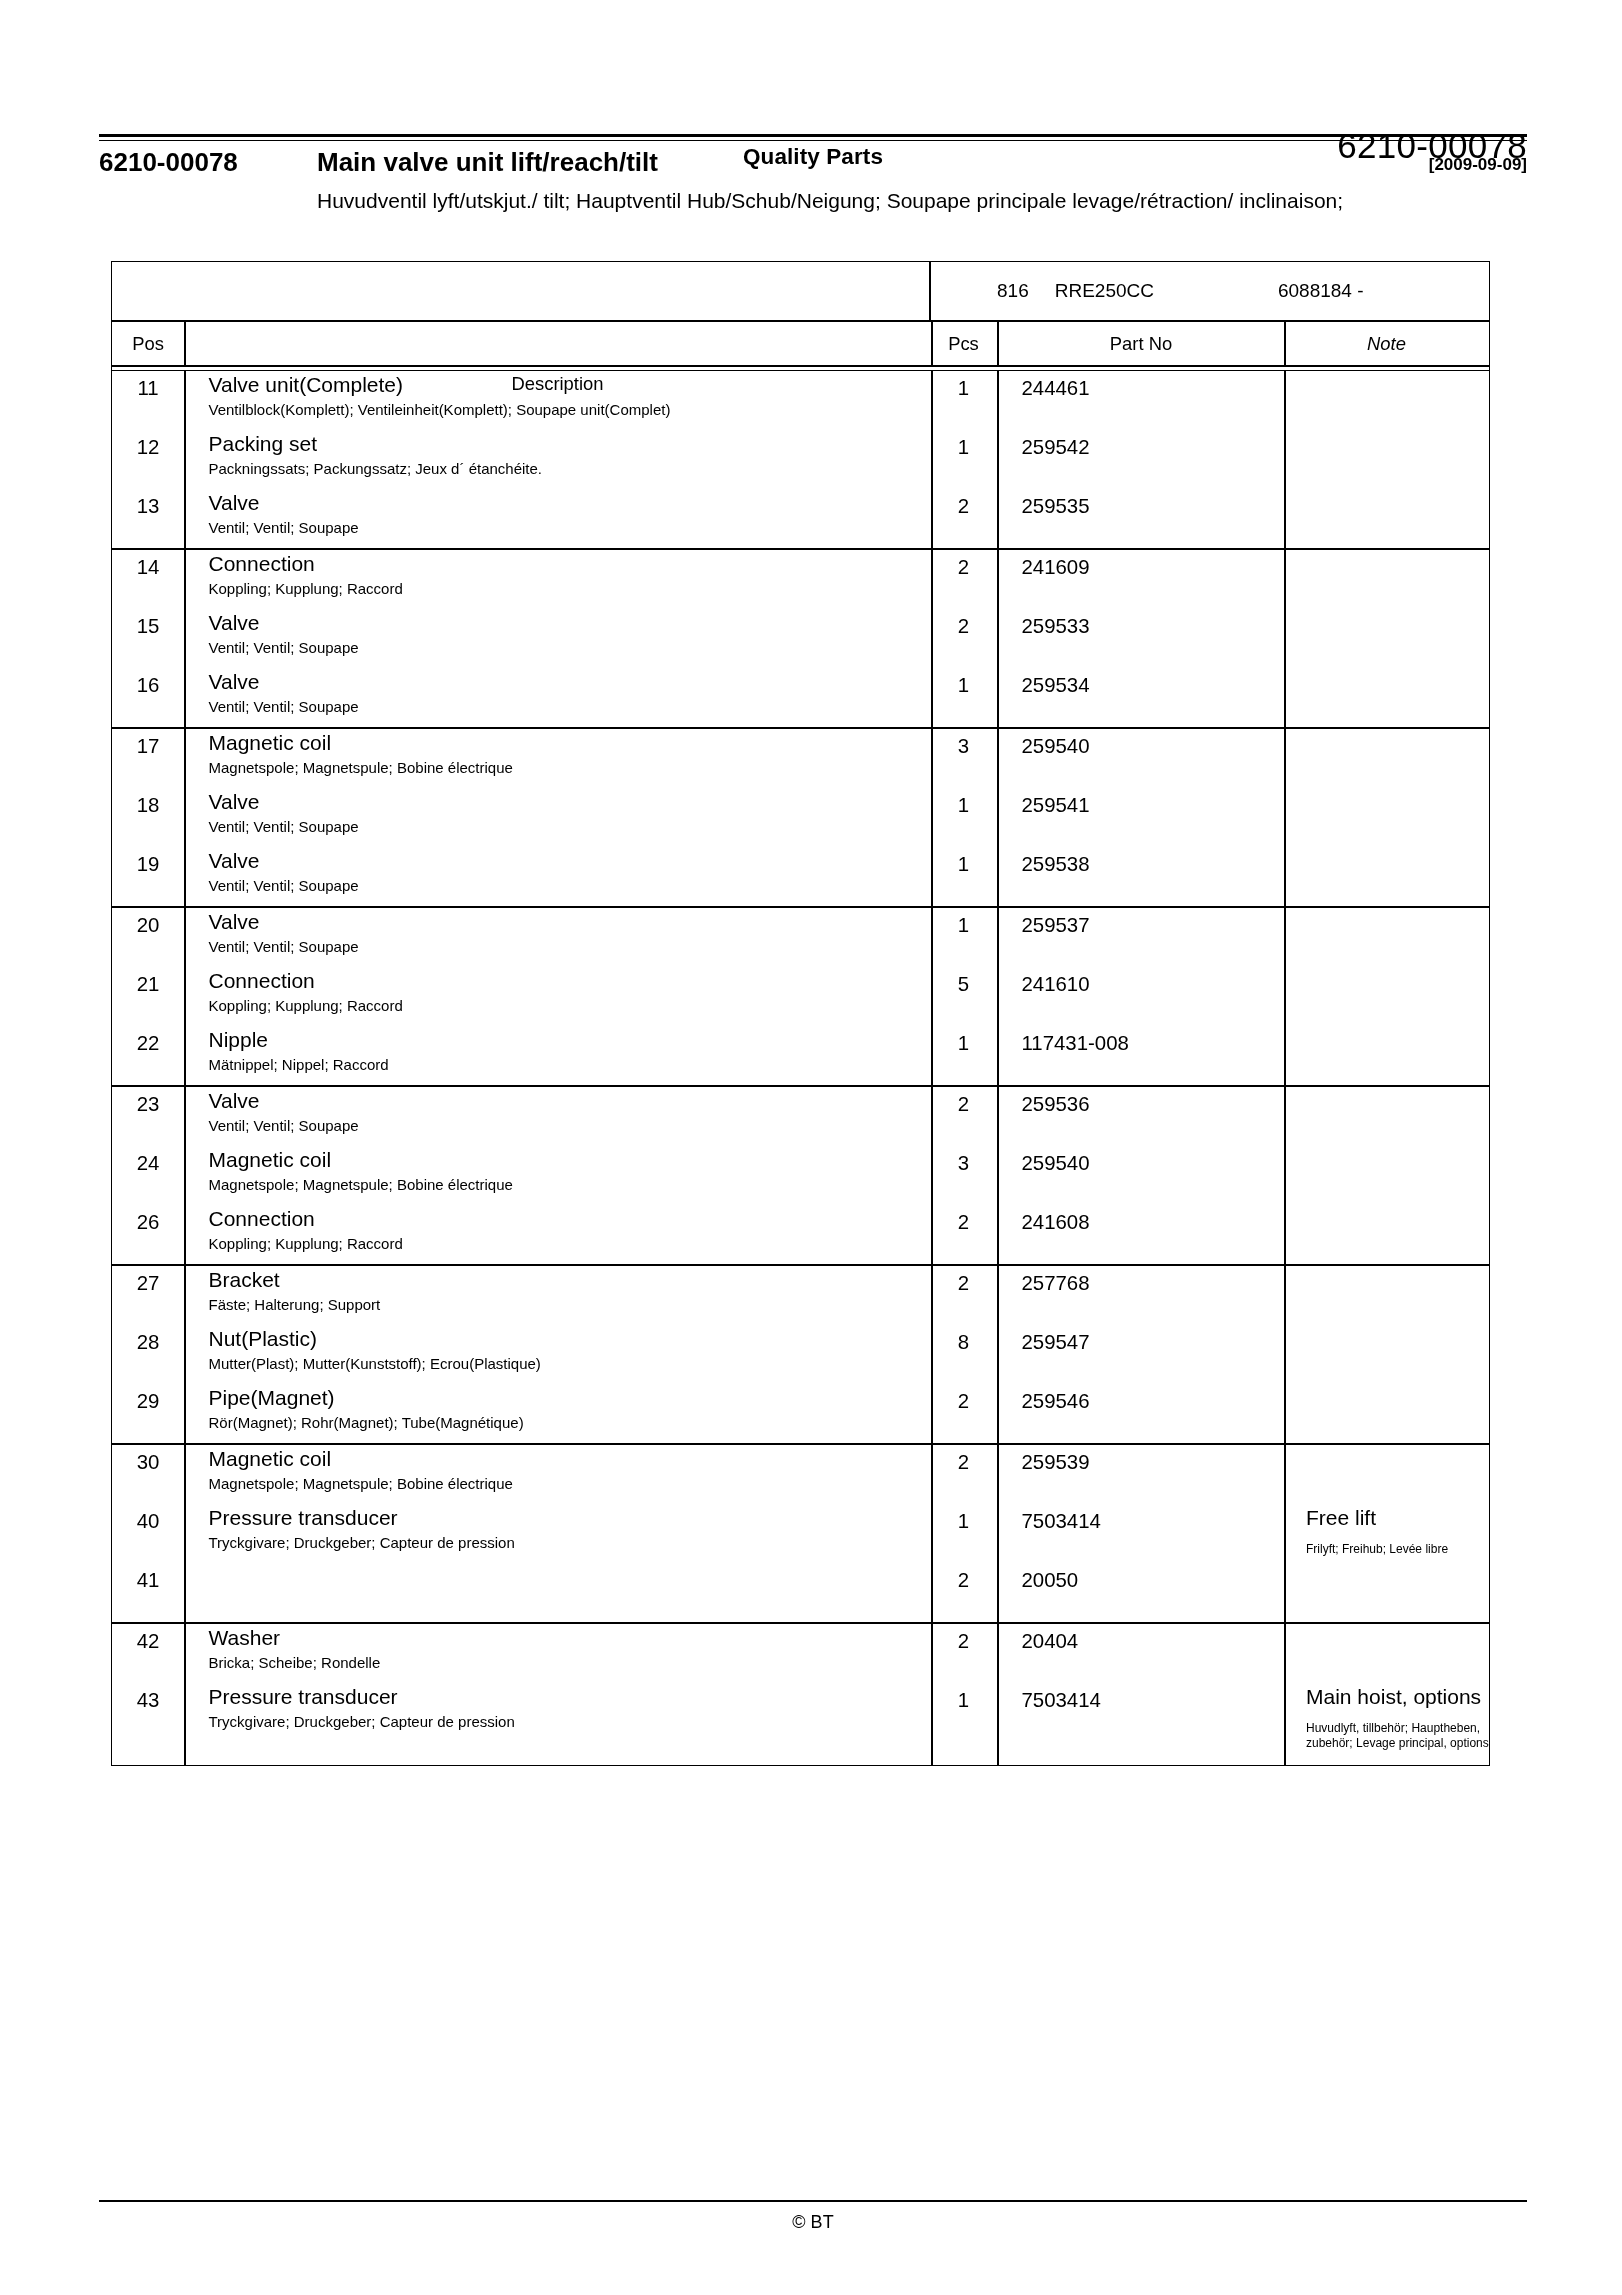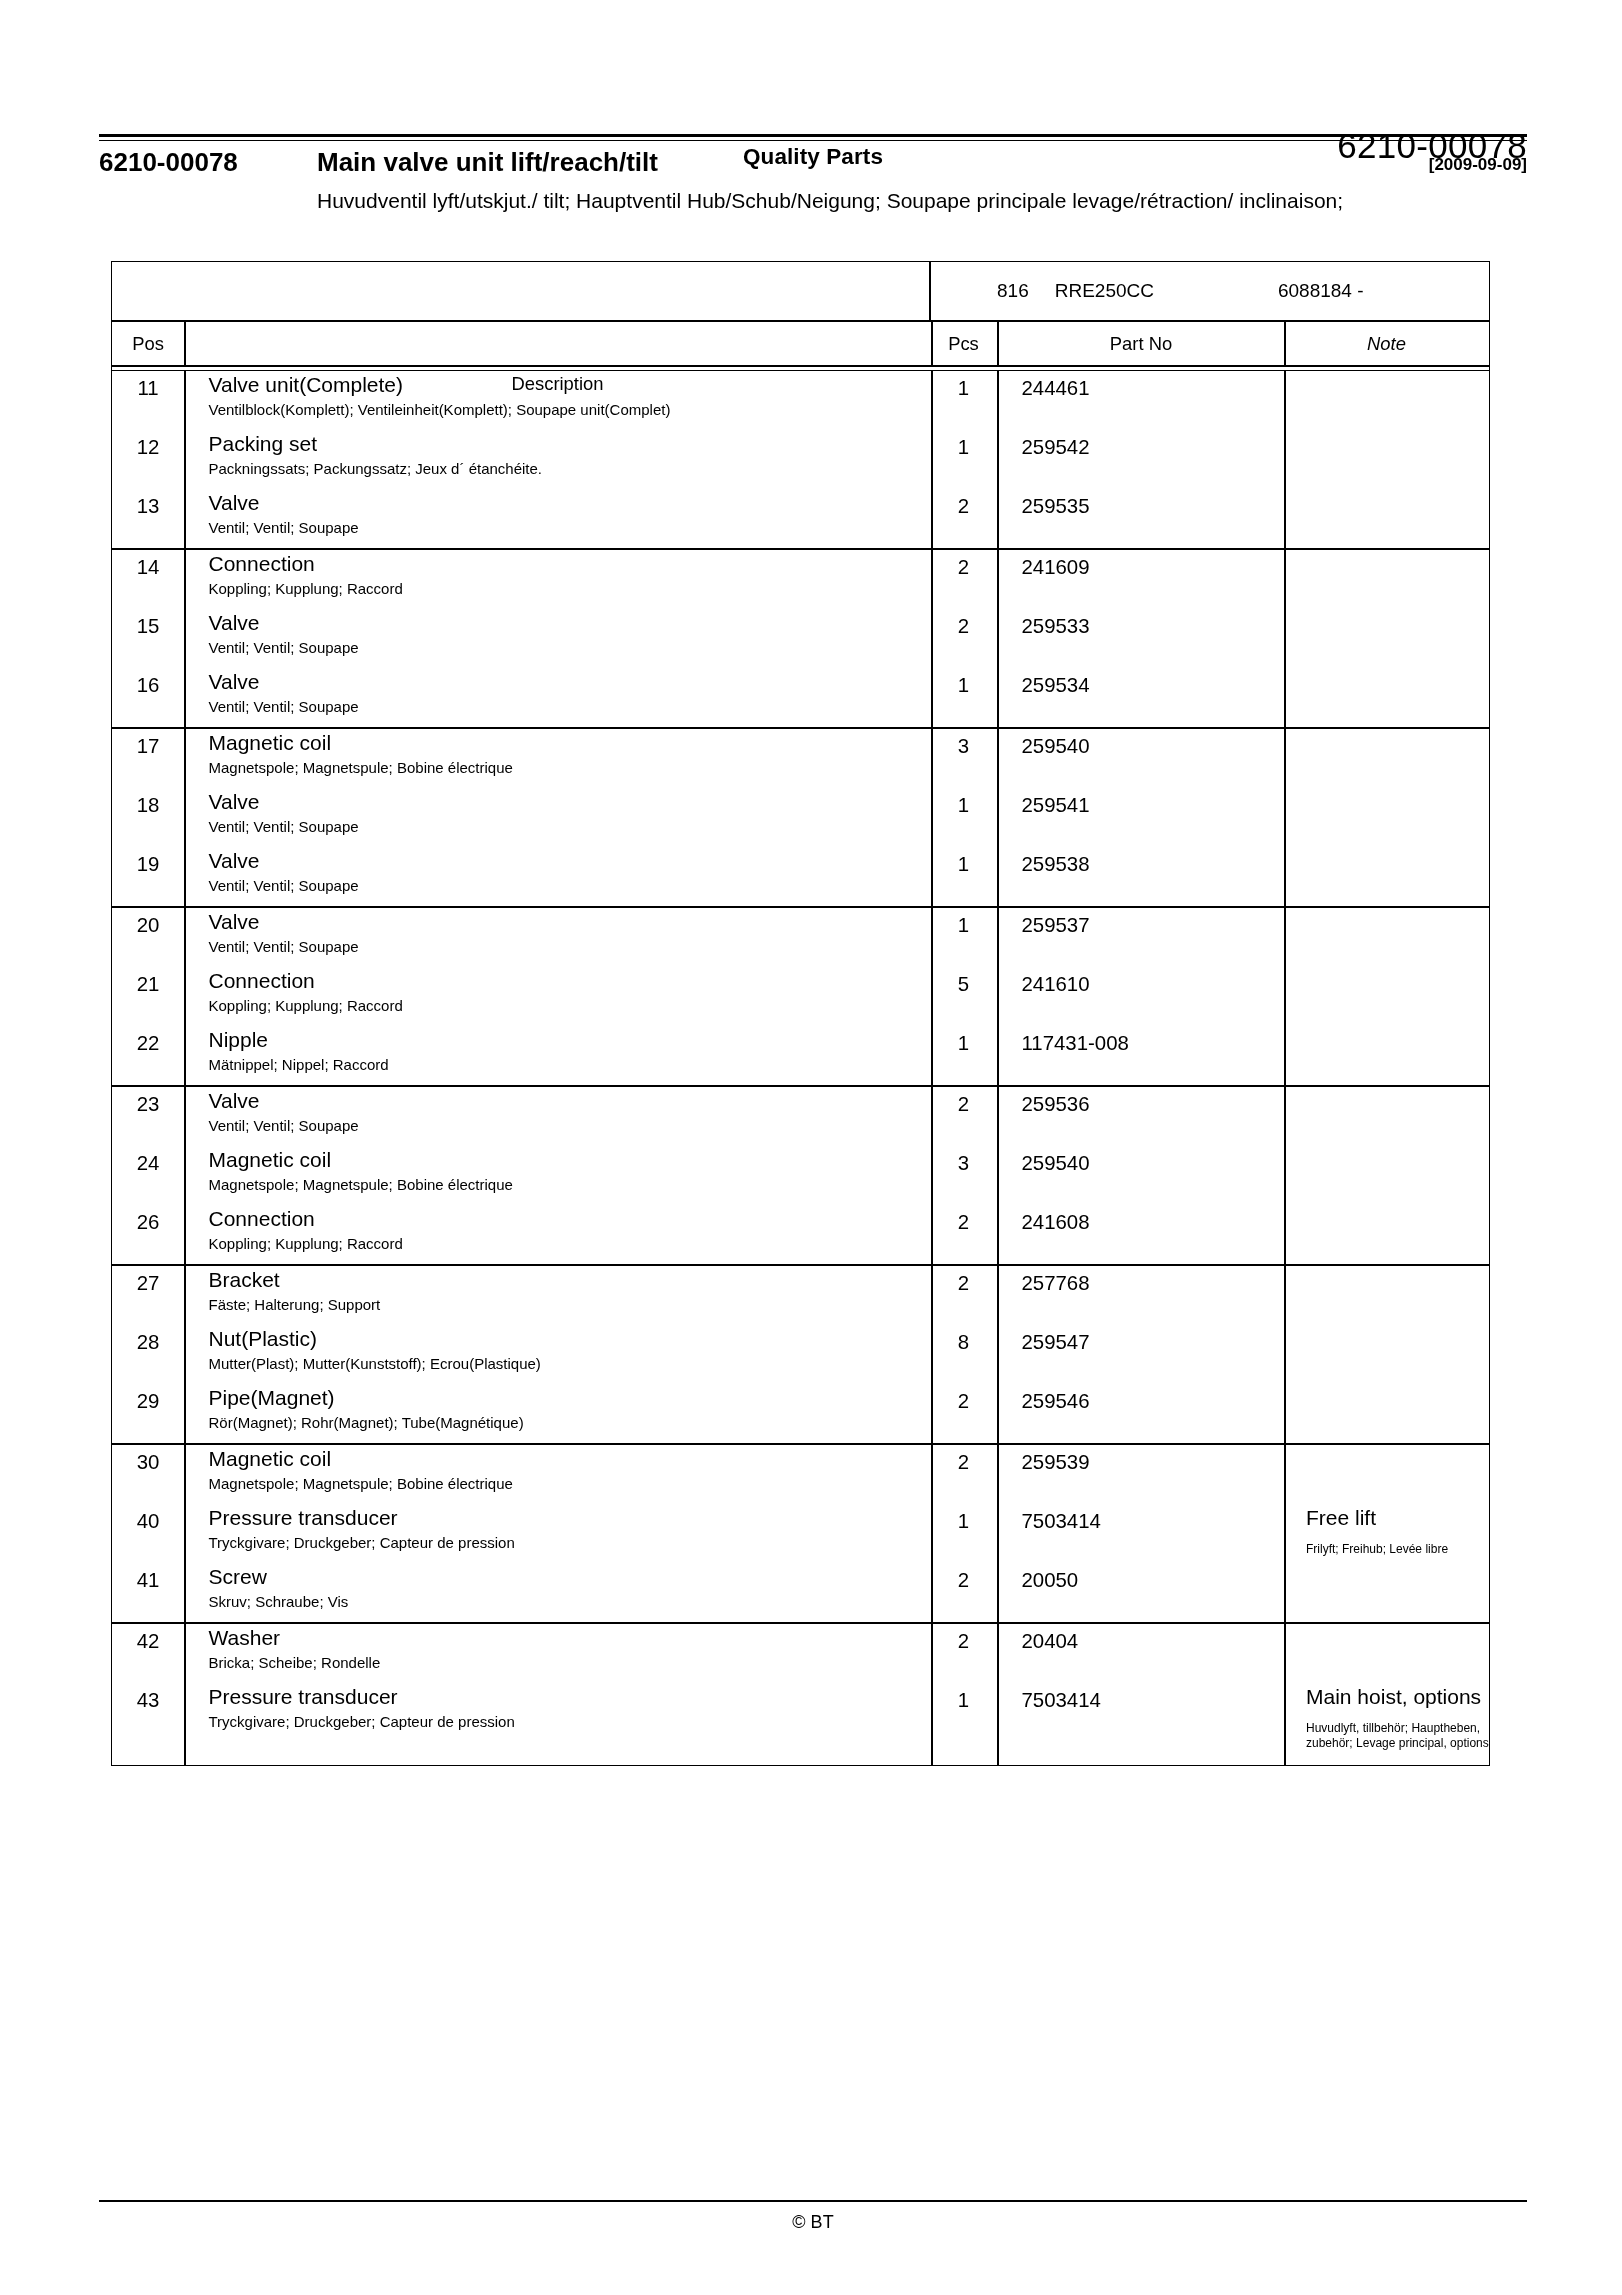--- a/index.html
+++ b/index.html
@@ -610,24 +610,20 @@
             </div>
             <div class="cell cell-pcs">1</div>
             <div class="cell cell-part">7503414</div>
             <div class="cell cell-note">
               <div class="note-main">Free lift</div>
               <div class="note-sub">Frilyft; Freihub; Levée libre</div>
             </div>
           </div>
           <div class="prow">
             <div class="cell cell-pos">41</div>
-            <div class="cell cell-desc">
-              <div class="desc-main">Screw</div>
-              <div class="desc-sub">Skruv; Schraube; Vis</div>
-            </div>
             <div class="cell cell-pcs">2</div>
             <div class="cell cell-part">20050</div>
             <div class="cell cell-note">
               <div class="note-main"></div>
               <div class="note-sub"></div>
             </div>
           </div>
         </div>
         <div class="group">
           <div class="vline" style="left: 72px;"></div>

